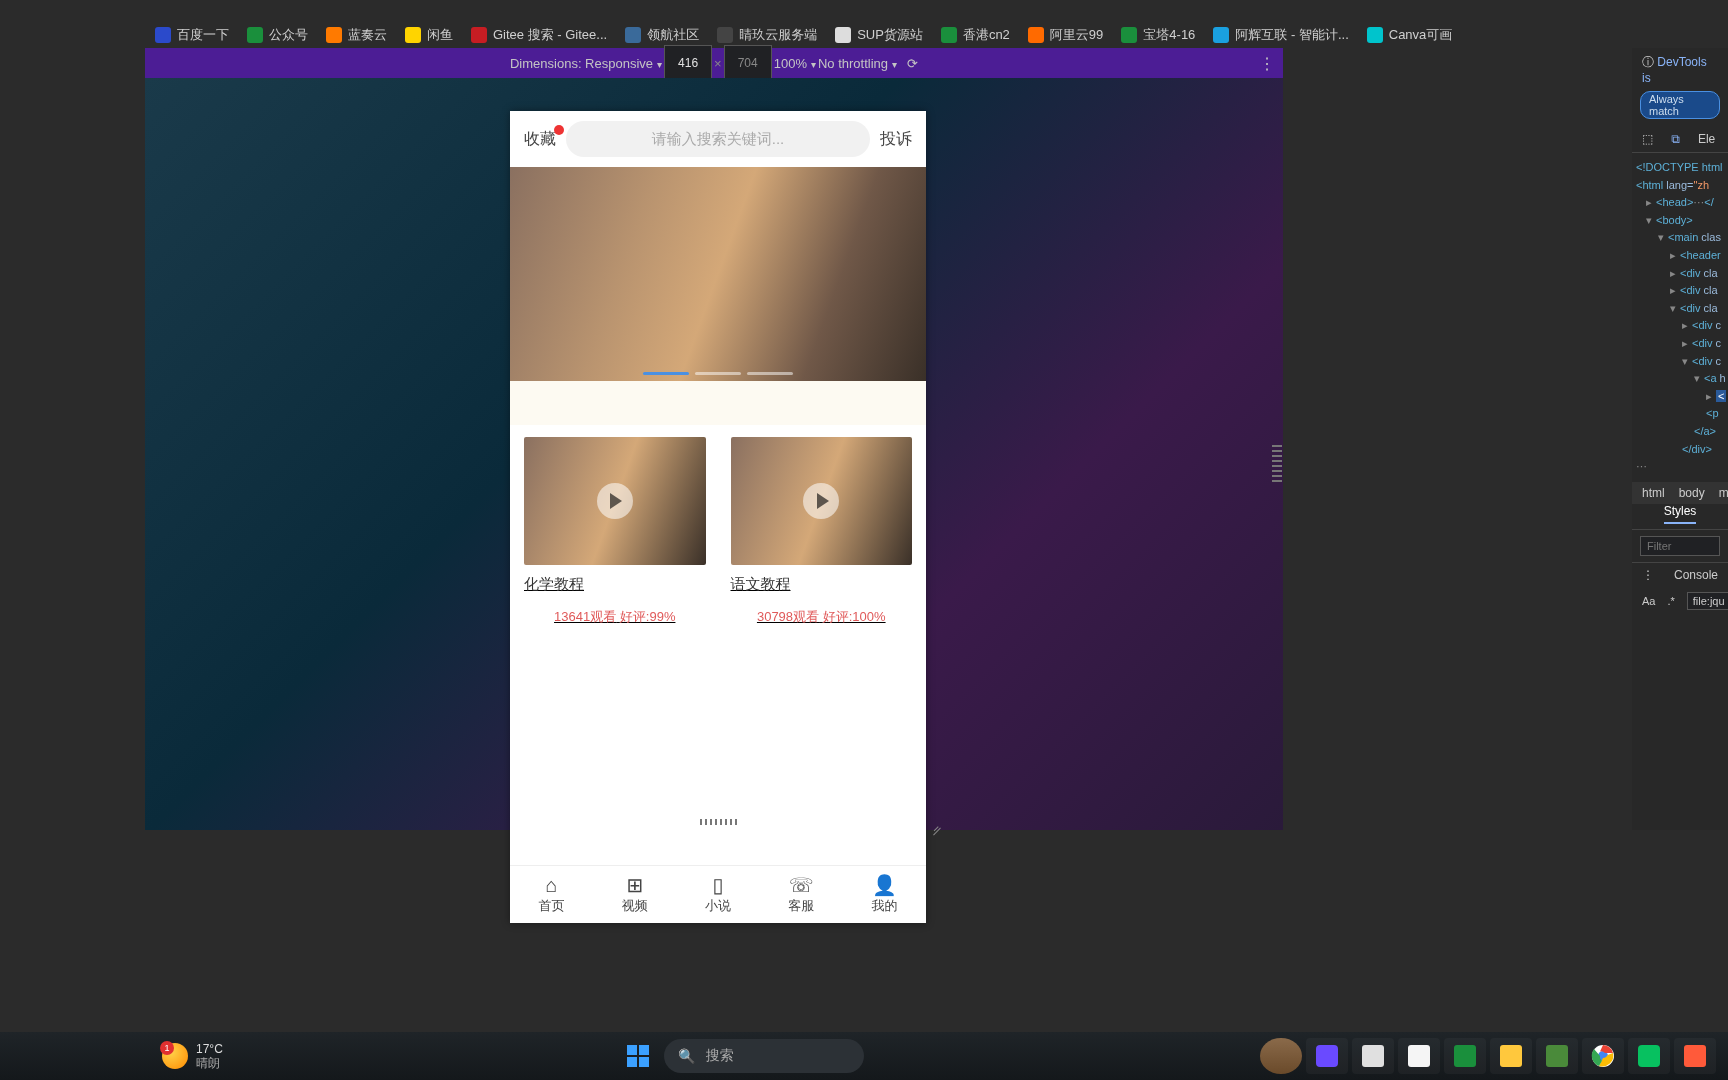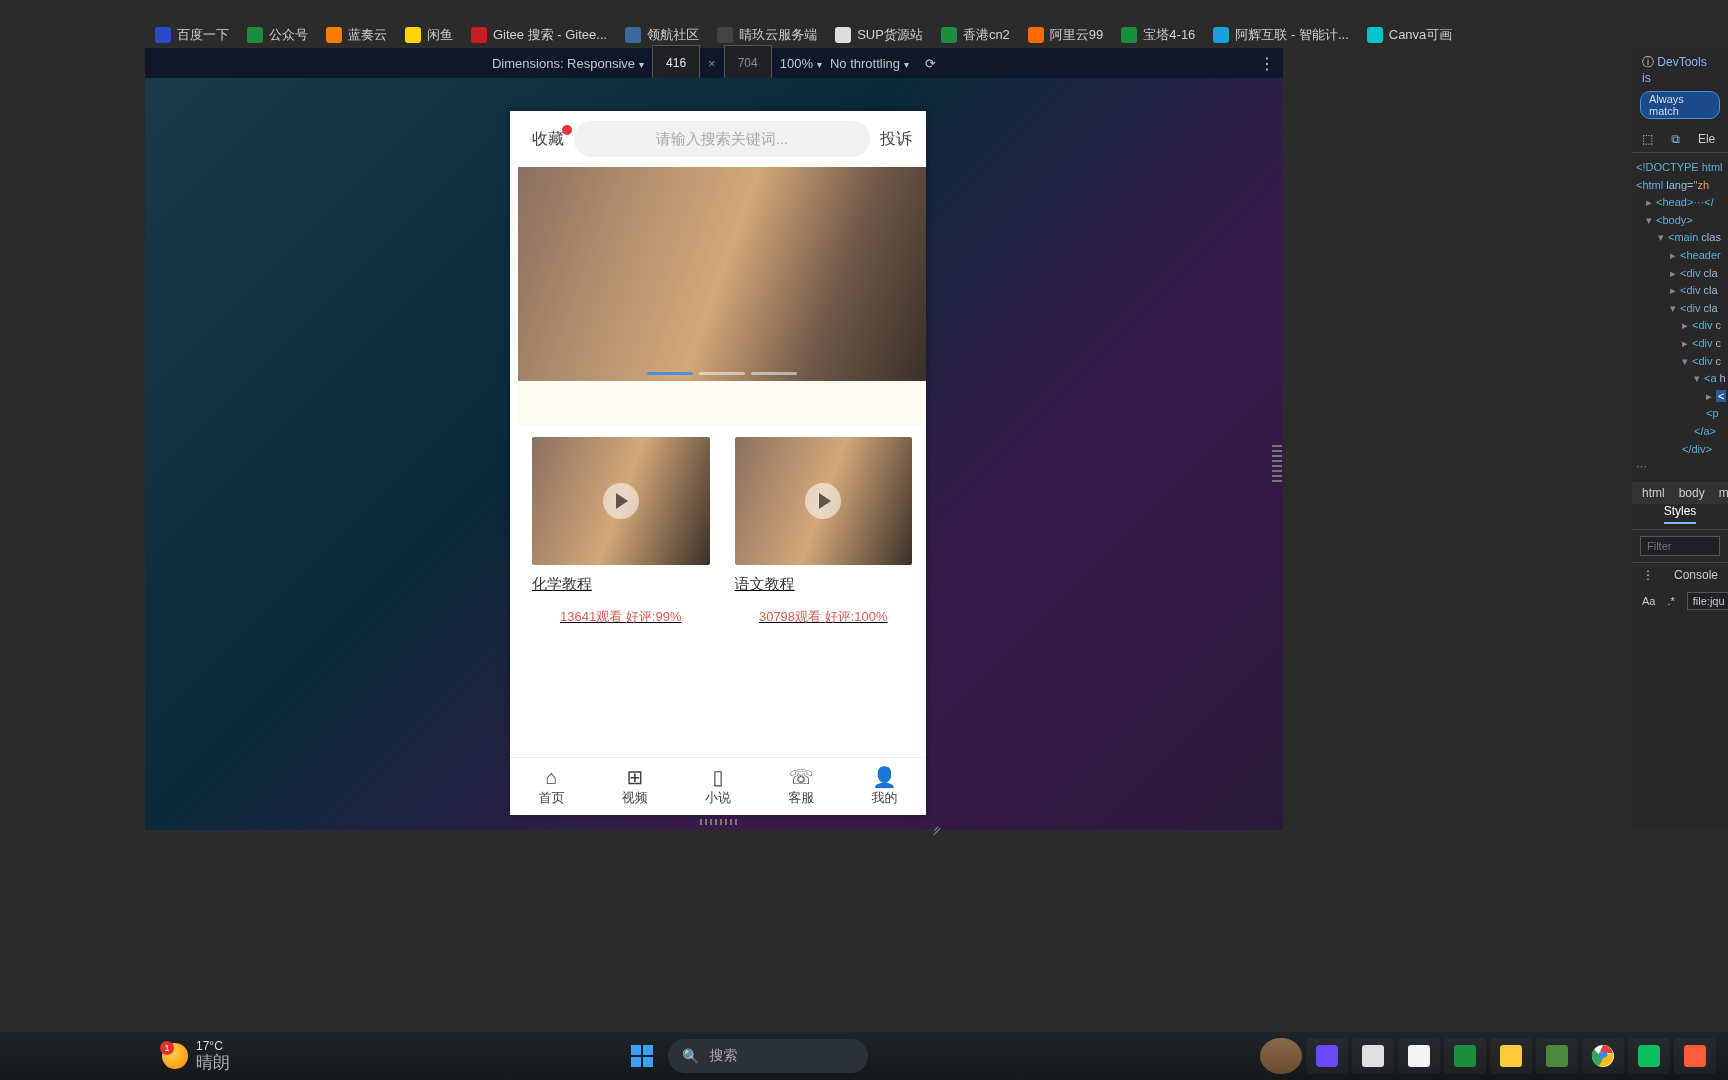--- a/index.html
+++ b/index.html
@@ -4,31 +4,31 @@
 <style>
 * { margin: 0; padding: 0; box-sizing: border-box; font-family: "Microsoft YaHei", Arial, sans-serif; }
 body { background: #2b2b2b; width: 1728px; height: 1080px; overflow: hidden; position: relative; }
 
 
 .bookmarks { position: absolute; top: 17px; left: 155px; right: 0; height: 24px; display: flex; gap: 18px; align-items: center; color: #d0d0d0; font-size: 13px; }
 .bookmarks .bm { display: flex; align-items: center; gap: 6px; cursor: pointer; margin-top: 12px; }
 .bookmarks .fav { width: 16px; height: 16px; border-radius: 3px; display: inline-block; }
 
 
-.device-bar { position: absolute; top: 48px; left: 145px; right: 445px; height: 30px; background: #0f172a; display: flex; align-items: center; color: #c4c4c4; font-size: 13px; justify-content: center; gap: 8px; }
+.device-bar { position: absolute; top: 48px; left: 145px; right: 445px; height: 30px; background: #4c1d95; display: flex; align-items: center; color: #c4c4c4; font-size: 13px; justify-content: center; gap: 2px; }
 .device-bar .dim-input { width: 48px; height: 36px; background: #202124; border: 1px solid #555; color: #e0e0e0; text-align: center; font-size: 12px; }
 .device-bar .dropdown-caret::after { content: "▾"; margin-left: 4px; font-size: 10px; }
 .device-bar .x { color: #888; }
 .device-bar .more { position: absolute; right: 8px; font-size: 16px; }
 
 
 .canvas { position: absolute; top: 78px; left: 145px; right: 445px; bottom: 250px; background: linear-gradient(135deg, #1a3a4a 0%, #0a2a3a 40%, #3a1a4a 70%, #2a1a3a 100%); }
 
 
-.mobile { position: absolute; top: 111px; left: 510px; width: 416px; height: 704px; background: #fff; box-shadow: 0 0 8px rgba(0,0,0,.4); padding-left: 8px; }
+.mobile { position: absolute; top: 111px; left: 510px; width: 416px; height: 812px; background: #fff; box-shadow: 0 0 8px rgba(0,0,0,.4); }
 
 
 .m-header { height: 56px; display: flex; align-items: center; padding: 0 14px; gap: 10px; background: #fff; }
 .m-header .fav-btn { position: relative; font-size: 16px; color: #444; }
 .m-header .fav-btn .dot { position: absolute; top: -4px; right: -8px; width: 10px; height: 10px; background: #e33; border-radius: 50%; }
 .m-header .search { flex: 1; height: 36px; background: #f1f1f1; border-radius: 18px; display: flex; align-items: center; justify-content: center; color: #aaa; font-size: 15px; }
 .m-header .complain { font-size: 16px; color: #444; }
 
 
 .m-banner { height: 214px; background: linear-gradient(110deg, #8a7060 0%, #b8936f 30%, #d4a878 50%, #705848 75%, #3a3028 100%); position: relative; }
@@ -293,21 +293,21 @@
   </div>
 </div>
 
 <div class="taskbar">
   <div class="weather">
     <div class="sun">
         <span class="badge">1</span>
       </div>
     <div>
       <div>17°C</div>
-      <div style="color:#aaa;font-size:17px">晴朗</div>
+      <div style="color:#aaa;font-size:12px">晴朗</div>
     </div>
   </div>
   <div class="center">
     <div class="tb-icon">
       <svg width="22" height="22" viewBox="0 0 22 22">
           <rect x="0" y="0" width="10" height="10" fill="#3ba0ff"></rect>
           <rect x="12" y="0" width="10" height="10" fill="#3ba0ff"></rect>
           <rect x="0" y="12" width="10" height="10" fill="#3ba0ff"></rect>
           <rect x="12" y="12" width="10" height="10" fill="#3ba0ff"></rect>
         </svg>

